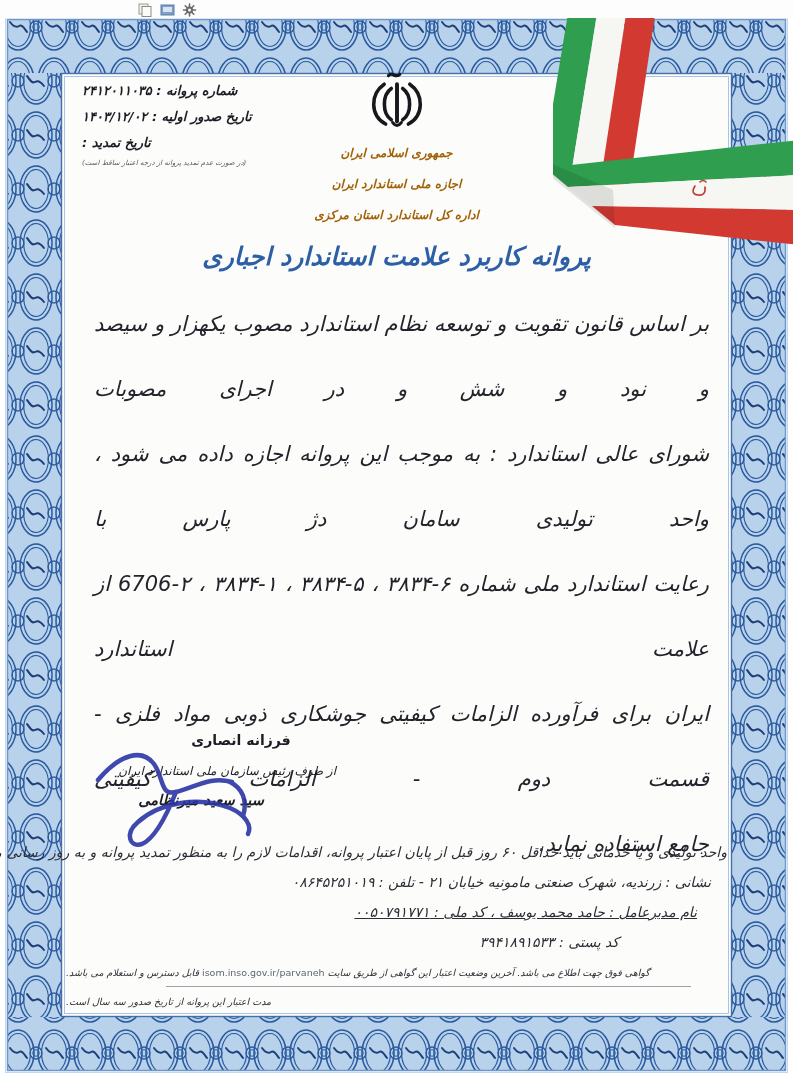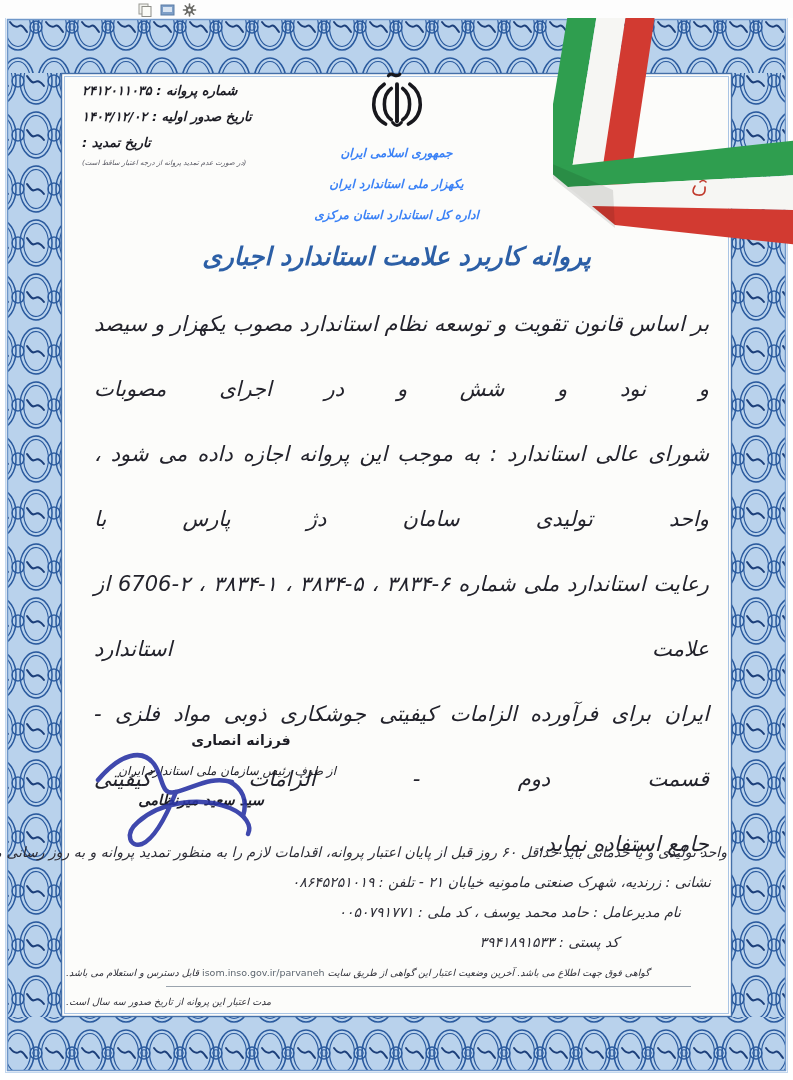--- a/index.html
+++ b/index.html
@@ -19,21 +19,21 @@
 
   .content { position:absolute; inset:0; z-index:3; direction:rtl; }
 
   
   .lic-block { position:absolute; left:82px; top:78px; width:240px; direction:rtl; text-align:left; color:#1c1c24; }
   .lic-line { font-size:13px; font-weight:bold; font-style:italic; line-height:26px; white-space:nowrap; }
   .lic-note { font-size:7px; font-style:italic; color:#55555f; margin-top:3px; filter:blur(0.35px); white-space:nowrap; }
 
   
   .emblem-wrap { position:absolute; left:0; top:70px; width:100%; text-align:center; }
-  .org-lines { position:absolute; left:0; top:138px; width:100%; text-align:center; color:#3b82f6; }
+  .org-lines { position:absolute; left:0; top:138px; width:100%; text-align:center; color:#a16207; }
   .org-line { font-size:12px; font-weight:bold; font-style:italic; line-height:31px; }
 
   .title { position:absolute; left:0; top:242px; width:100%; text-align:center;
            color:#2c5fa6; font-size:25px; font-weight:bold; font-style:italic; letter-spacing:1px; }
 
   
   .body-block { position:absolute; left:84px; right:84px; top:292px; color:#23232c; }
   .body-line { font-size:21px; font-style:italic; font-weight:500; line-height:65px;
                text-align:justify; text-align-last:justify; white-space:normal;margin-left:10px; }
   .body-line.last { text-align-last:right; }
@@ -42,21 +42,21 @@
   .sig-block { position:absolute; left:86px; top:732px; width:250px; direction:rtl; color:#1c1c24; }
   .sig-name1 { font-size:14px; font-weight:bold; text-align:center; padding-left:60px; }
   .sig-behalf { font-size:12px; font-style:italic; margin-top:16px; text-align:right; }
   .sig-name2 { font-size:14.5px; font-weight:bold; font-style:italic; margin-top:14px; text-align:center; padding-right:20px; }
   .sig-scribble { position:absolute; left:-6px; top:6px; z-index:2; }
 
   
   .footer-block { position:absolute; left:66px; right:66px; top:845px; direction:rtl; color:#2d2d36; }
   .f-line { font-size:14px; font-style:italic; line-height:15px; text-align:right; margin-bottom:15px; white-space:nowrap; }
   .f-line.indent1 { padding-left:8px; padding-right:16px; }
-  .f-line.indent2 { padding-right:46px; }
+  .f-line.indent2 { padding-right:30px;text-decoration:underline; }
   .f-line.indent3 { padding-right:108px; }
   .f-center { text-align:left; font-size:9.5px; font-style:italic; line-height:15px; margin-bottom:6px; white-space:nowrap; }
   .f-url { direction:ltr; unicode-bidi:embed; color:#5d6670; font-style:normal; font-size:9.5px; }
   .f-rule { border:none; border-top:1px solid #9aa3ad; margin:2px 36px 7px 100px; }
 </style>
 </head>
 <body>
 
 <div class="page">
 
@@ -158,21 +158,21 @@
           <path d="M58 26 C71 35, 71 61, 58 70" stroke-width="5"></path>
           <path d="M32 20 C12 34, 12 64, 34 76" stroke-width="5"></path>
           <path d="M68 20 C88 34, 88 64, 66 76" stroke-width="5"></path>
           <path d="M44 74 q6 8 12 0" stroke-width="4.5"></path>
         </g>
       </svg>
     </div>
 
     <div class="org-lines">
       <div class="org-line">جمهوری اسلامی ایران</div>
-      <div class="org-line">یکهزار ملی استاندارد ایران</div>
+      <div class="org-line">اجازه ملی استاندارد ایران</div>
       <div class="org-line">اداره کل استاندارد استان مرکزی</div>
     </div>
 
     <div class="title">پروانه کاربرد علامت استاندارد اجباری</div>
 
     <div class="body-block">
       <div class="body-line">بر اساس قانون تقویت و توسعه نظام استاندارد مصوب یکهزار و سیصد و نود و شش و در اجرای مصوبات</div>
       <div class="body-line">شورای عالی استاندارد : به موجب این پروانه اجازه داده می شود ، واحد تولیدی سامان دژ پارس با</div>
       <div class="body-line">رعایت استاندارد ملی شماره ۶-۳۸۳۴ ، ۵-۳۸۳۴ ، ۱-۳۸۳۴ ، ۲-6706 از علامت استاندارد</div>
       <div class="body-line">ایران برای فرآورده الزامات کیفیتی جوشکاری ذوبی مواد فلزی - قسمت دوم - الزامات کیفیتی</div>

